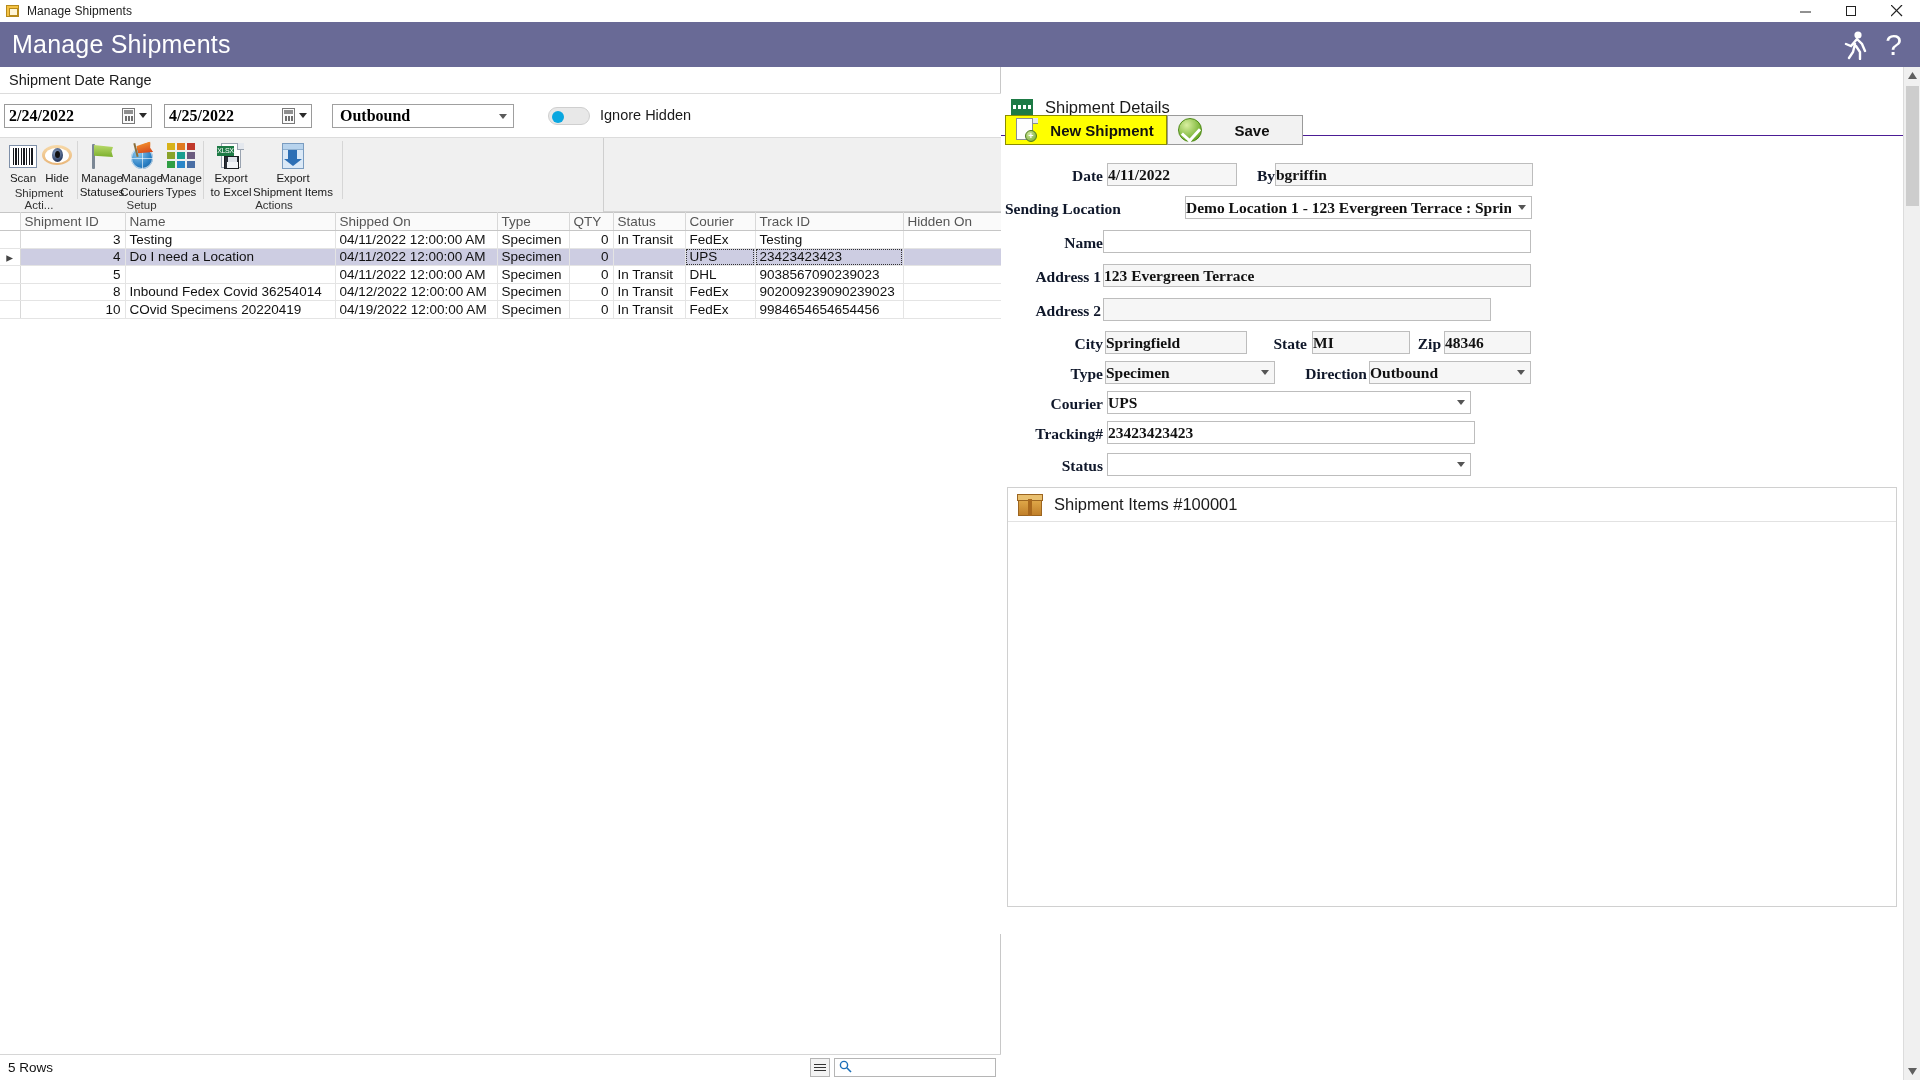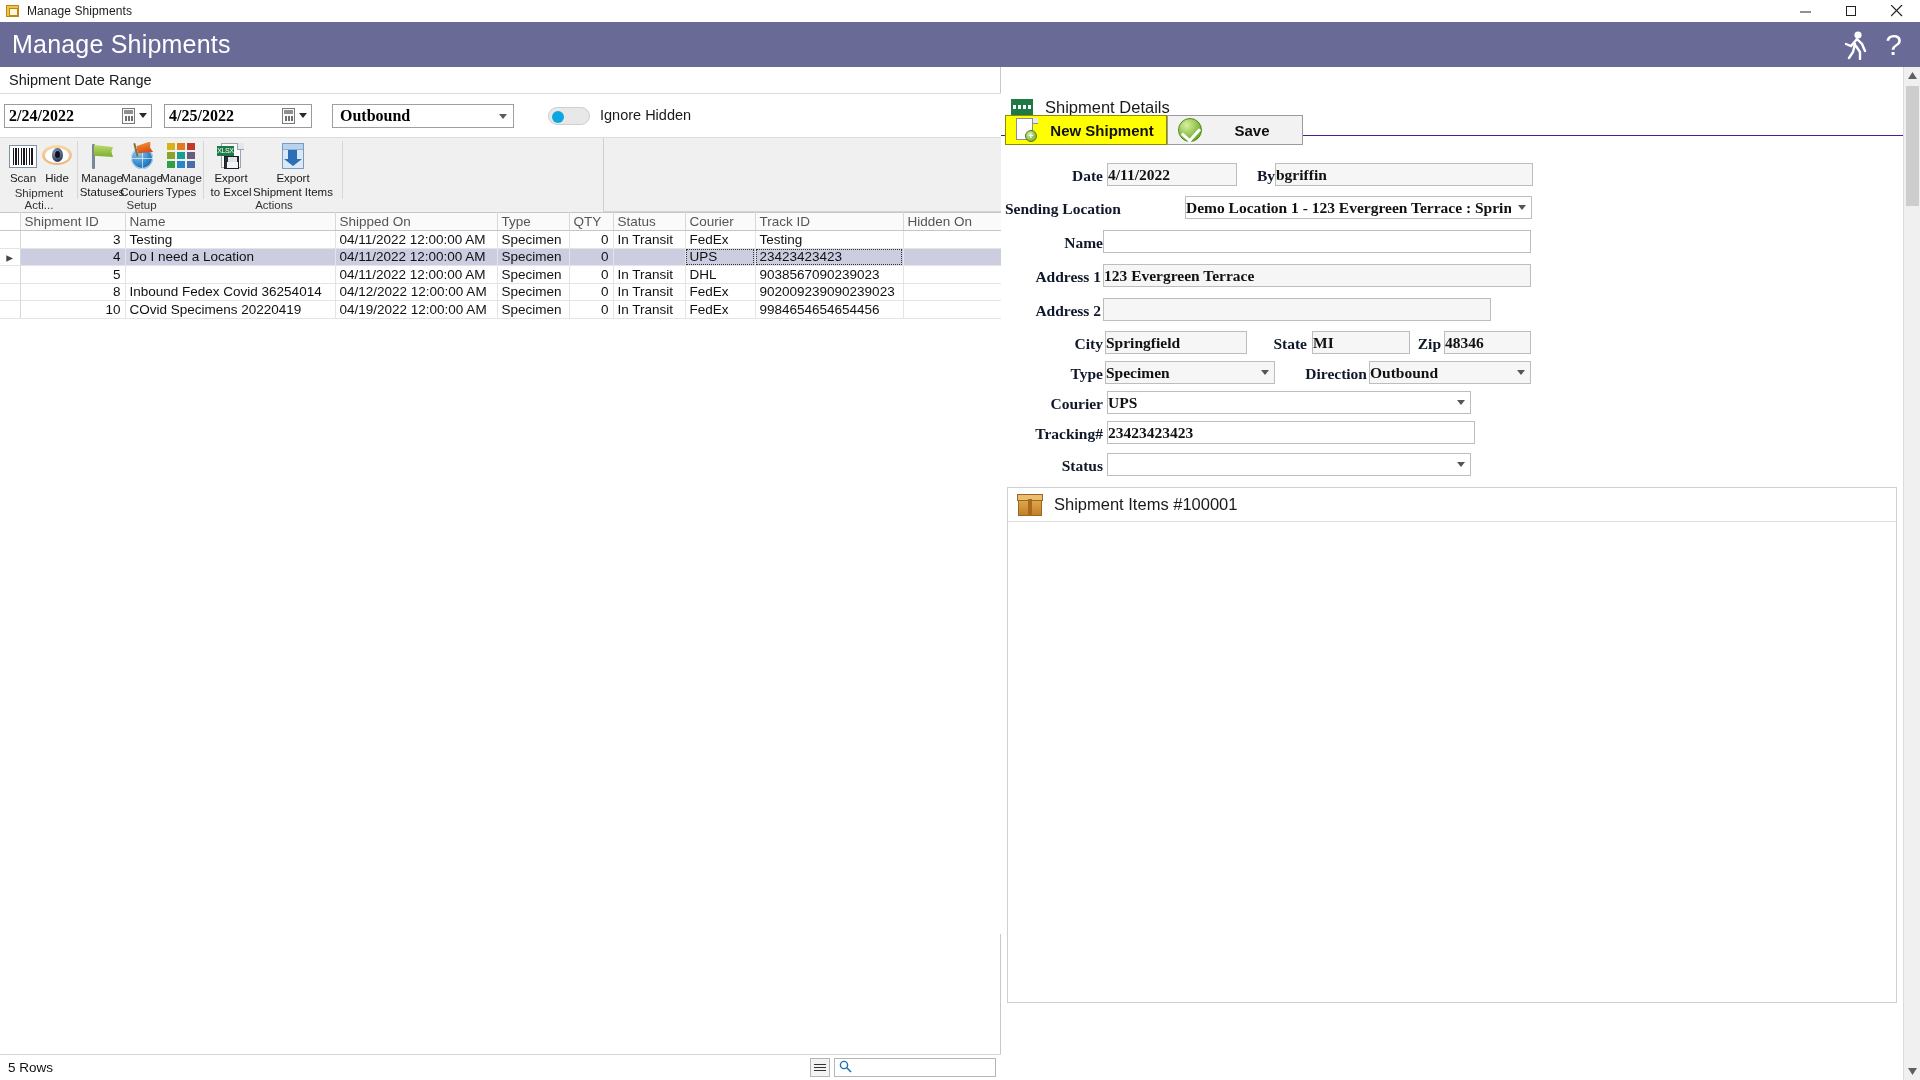--- a/index.html
+++ b/index.html
@@ -332,21 +332,21 @@
   }
   .field-box.white { background:#ffffff; }
   .field-box .v { margin-left:0; white-space:nowrap; overflow:hidden; }
   .field-box .dcaret {
     position:absolute; right:5px; top:8px;
     width:0;height:0;border-left:4px solid transparent;border-right:4px solid transparent;
     border-top:5px solid #555;
   }
 
   .items-panel {
-    position:absolute; left:6px; top:420px; width:890px; height:516px;
+    position:absolute; left:6px; top:420px; width:890px; height:420px;
     border:1px solid #d0d0d0; background:#ffffff;
   }
   .items-head { height:34px; display:flex; align-items:center; border-bottom:1px solid #e2e2e2;}
   .items-head .bico{ width:24px;height:22px;margin-left:10px;position:relative;}
   .items-head .bico .bd{position:absolute;left:0;top:5px;width:24px;height:17px;background:linear-gradient(#e0a94a,#c1802a);border:1px solid #9c6520;}
   .items-head .bico .lid{position:absolute;left:-1px;top:0px;width:26px;height:7px;background:#e9c070;border:1px solid #9c6520;}
   .items-head .bico .tape{position:absolute;left:10px;top:5px;width:4px;height:17px;background:#a9681d;}
   .items-head .tx{ margin-left:12px; font-size:16.5px; color:#1a1a1a;}
   table.ig { border-collapse:collapse; width:888px; table-layout:fixed; }
   table.ig th {

